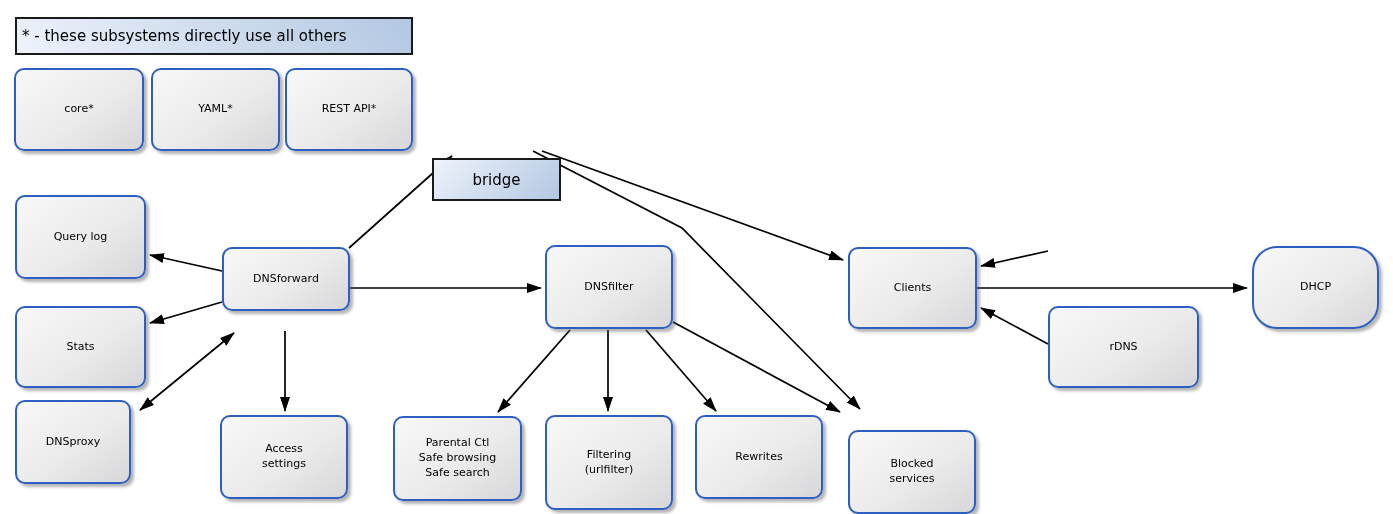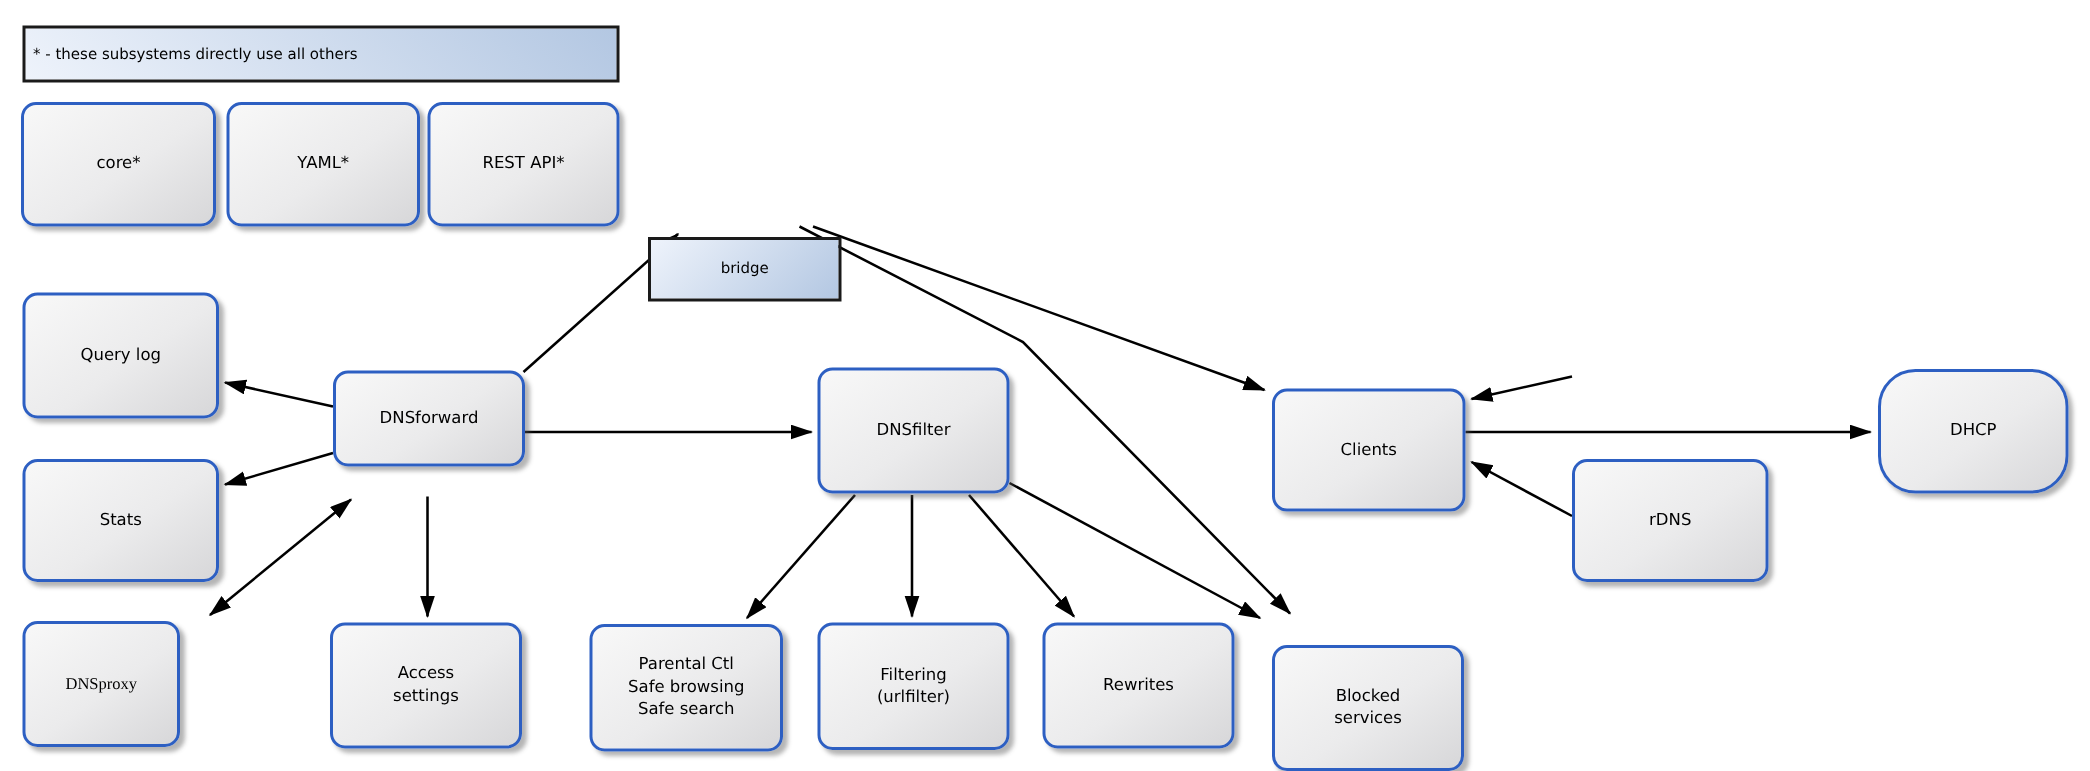--- a/index.html
+++ b/index.html
@@ -24,21 +24,21 @@
     text-align:center;
     font-size:11px;line-height:1.35;
     white-space:pre-line;
   }
   .plain{
     position:absolute;
     box-sizing:border-box;
     border:2px solid var(--plain-border,#1a1a1a);
     background:linear-gradient(135deg,var(--accent-fill-light,#eef3fb) 0%,var(--accent-fill-dark,#b3c7e2) 100%);
     display:flex;align-items:center;justify-content:center;
-    font-size:10px;
+    font-size:15px;
     white-space:pre-line;
   }
   .plain.legend{
     justify-content:flex-start;
     padding-left:5px;
     background:linear-gradient(45deg,var(--accent-fill-light,#eef3fb) 0%,var(--accent-fill-dark,#b3c7e2) 100%);
   }
 </style>
 </head>
 <body>
@@ -85,55 +85,55 @@
   <div class="plain" style="left:432px;top:111px;width:129px;height:43px;margin-top:47px;">
     <span>bridge</span>
   </div>
 
   <div class="node" style="left:15px;top:195px;width:131px;height:84px;">
     <span>Query log</span>
   </div>
   <div class="node" style="left:15px;top:306px;width:131px;height:82px;">
     <span>Stats</span>
   </div>
-  <div class="node" style="left:15px;top:414px;width:105px;height:84px;font-family:Liberation Serif, serif;">
+  <div class="node" style="left:15px;top:400px;width:116px;height:84px;">
     <span>DNSproxy</span>
   </div>
 
   <div class="node" style="left:222px;top:247px;width:128px;height:64px;">
     <span>DNSforward</span>
   </div>
   <div class="node" style="left:220px;top:415px;width:128px;height:84px;">
     <span>Access
 settings</span>
   </div>
 
   <div class="node" style="left:545px;top:245px;width:128px;height:84px;">
     <span>DNSfilter</span>
   </div>
   <div class="node" style="left:393px;top:416px;width:129px;height:85px;">
     <span>Parental Ctl
 Safe browsing
 Safe search</span>
   </div>
-  <div class="node" style="left:545px;top:415px;width:128px;height:85px;align-items:center;">
+  <div class="node" style="left:545px;top:415px;width:128px;height:95px;align-items:center;">
     <span>Filtering
 (urlfilter)</span>
   </div>
   <div class="node" style="left:695px;top:415px;width:128px;height:84px;">
     <span>Rewrites</span>
   </div>
   <div class="node" style="left:848px;top:415px;width:128px;height:84px;margin-top:15px;">
     <span>Blocked
 services</span>
   </div>
 
-  <div class="node" style="left:848px;top:247px;width:129px;height:82px;margin-top:12px;">
+  <div class="node" style="left:848px;top:247px;width:129px;height:82px;">
     <span>Clients</span>
   </div>
-  <div class="node" style="left:1048px;top:306px;width:131px;height:82px;">
+  <div class="node" style="left:1048px;top:306px;width:151px;height:82px;">
     <span>rDNS</span>
   </div>
   <div class="node" style="left:1252px;top:246px;width:127px;height:83px;border-radius:25px;">
     <span>DHCP</span>
   </div>
 
 </div>
 
 </body></html>

